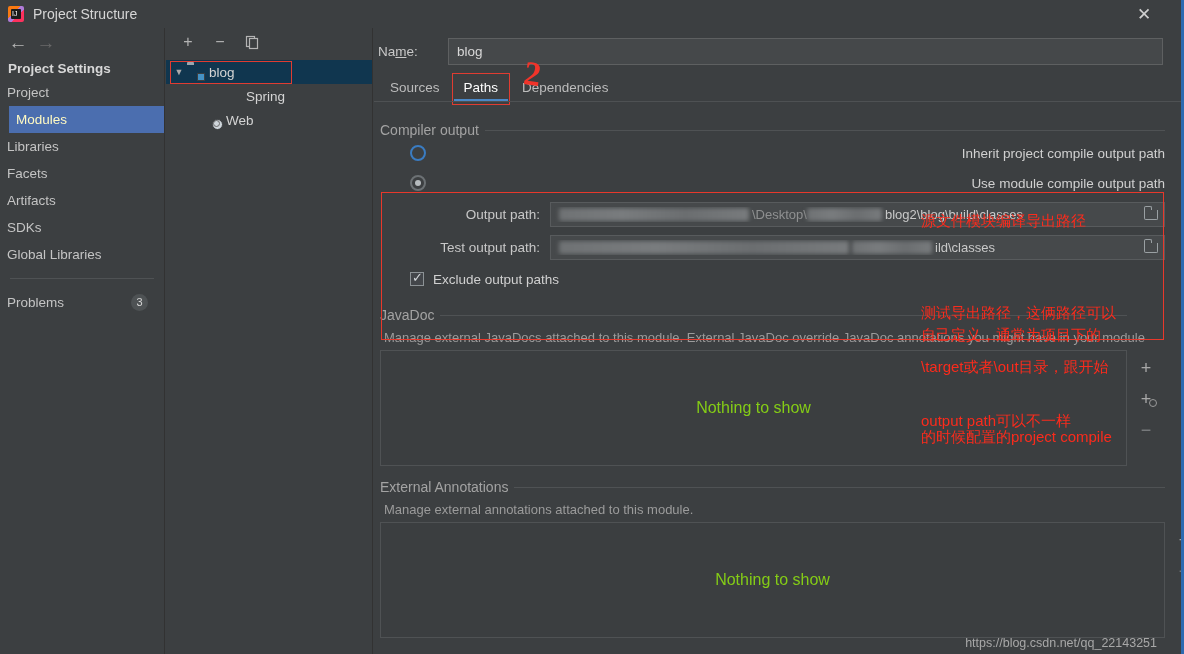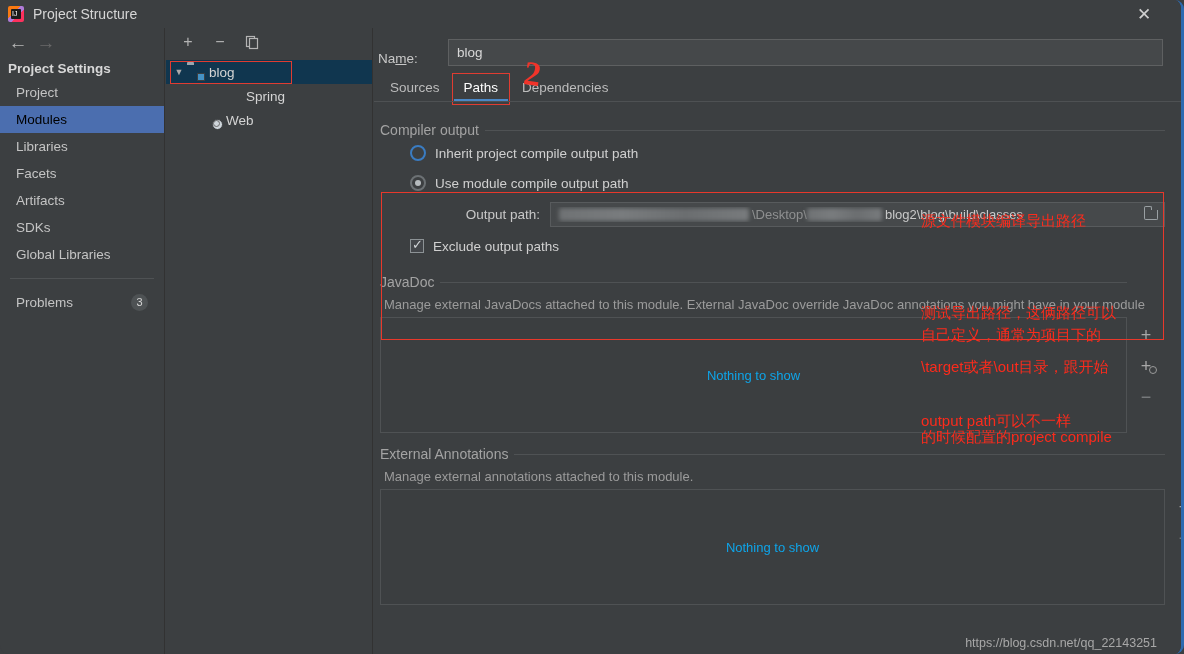--- a/index.html
+++ b/index.html
@@ -10,21 +10,20 @@
     overflow: hidden;
   }
   body { position: relative; color: #bbbbbb; font-size: 13px; }
 
   
   #window {
     position: absolute; left: 0; top: 0; width: 1184px; height: 654px;
     background: #3c3f41;
     border-right: 3px solid #2d6ab0;
     overflow: hidden;
-    border-radius: 9px;
   }
 
   
   #titlebar {
     position: absolute; left: 0; top: 0; width: 1181px; height: 28px;
     background: #3c3f41;
     display: flex; align-items: center;
   }
   #app-icon {
     width: 16px; height: 16px; margin-left: 8px; margin-right: 9px;
@@ -59,25 +58,25 @@
     font-size: 19px; cursor: pointer;
   }
   .nav-arrow.back { color: #b9b9b9; }
   .nav-arrow.fwd  { color: #6a6a6a; }
 
   .nav-group-title {
     font-weight: bold; color: #d8d8d8; font-size: 13.5px;
     padding: 3px 0 3px 8px;
   }
   .nav-item {
-    height: 27px; line-height: 27px; padding-left: 16px;
+    height: 27px; line-height: 27px; padding-left: 7px;
     color: #c4c4c4; font-size: 13.5px; cursor: pointer;
     position: relative; white-space: nowrap;
   }
-  .nav-item.selected { background: #4b6eaf; color: #000000; }
+  .nav-item.selected { background: #4b6eaf; color: #fef9c3; margin-left: 9px; }
   .nav-sep {
     height: 1px; background: #4f5254; margin: 10px 10px 10px 10px;
   }
   .nav-item .badge {
     position: absolute; right: 16px; top: 5px;
     width: 17px; height: 17px; border-radius: 50%;
     background: #4e5254; color: #d6d6d6;
     font-size: 11px; line-height: 17px; text-align: center;
   }
 
@@ -144,21 +143,21 @@
   }
   .tree-label { white-space: nowrap; }
 
   
   #main {
     position: absolute; left: 374px; top: 28px; width: 807px; height: 626px;
     background: #3c3f41; overflow: hidden;
   }
 
   
-  #name-row { display: flex; align-items: flex-end; height: 38px; padding: 8px 18px 0 4px; }
+  #name-row { display: flex; align-items: center; height: 38px; padding: 8px 18px 0 4px; }
   #name-label { width: 70px; color: #c8c8c8; font-size: 13.5px; }
   #name-label u { text-decoration: underline; }
   #name-input {
     flex: 1; height: 27px; background: #45484a; border: 1px solid #5e6061;
     color: #d8d8d8; font-size: 13.5px; padding: 0 8px;
     font-family: "Liberation Sans", sans-serif; outline: none;
   }
 
   
   #tabs { display: flex; align-items: flex-end; height: 36px; padding-left: 4px; position: relative; }
@@ -182,21 +181,21 @@
   
   #content { position: absolute; left: 0; top: 85px; right: 0; bottom: 0; overflow: hidden; }
 
   .group {
     margin: 9px 16px 0 6px; position: relative;
   }
   .group-title-row { display: flex; align-items: center; gap: 6px; }
   .group-title { color: #a3a3a3; font-size: 14px; white-space: nowrap; }
   .group-line { flex: 1; height: 1px; background: #4f5254; }
 
-  .radio-row { display: flex; align-items: center; height: 30px; padding-left: 30px; }
+  .radio-row { display: flex; align-items: center; height: 30px; padding-left: 30px; justify-content: space-between; }
   .radio {
     width: 16px; height: 16px; border-radius: 50%;
     border: 2px solid #6c7174; margin-right: 9px; position: relative; flex: none;
   }
   .radio.focus { border-color: #3a7cc2; border-width: 2px; }
   .radio.checked::after {
     content:""; position:absolute; left:3px; top:3px; width:6px; height:6px;
     border-radius:50%; background:#b6bbbe;
   }
   .radio-label { color: #d0d0d0; font-size: 13.5px; }
@@ -246,21 +245,21 @@
 
   .desc {
     color: #9b9b9b; font-size: 13px; padding: 7px 0 5px 4px; white-space: nowrap;
   }
 
   .list-box {
     position: relative; background: #3b3e40;
     border: 1px solid #4f5254; height: 116px;
     display: flex; align-items: center; justify-content: center;
   }
-  .list-empty { color: #0ea5e9; font-size: 13px; }
+  .list-empty { color: #84cc16; font-size: 16px; }
   .side-btns {
     position: absolute; right: -38px; top: 0; width: 36px;
     display: flex; flex-direction: column; align-items: center;
     padding-top: 6px; gap: 9px;
   }
   .side-btn {
     width: 26px; height: 22px; display: flex; align-items: center; justify-content: center;
     color: #a8a8a8; font-size: 18px; cursor: pointer; position: relative;
   }
   .side-btn.minus { color: #7e8183; font-size: 18px; }
@@ -394,20 +393,33 @@
               <span style="opacity:.55;">\Desktop\</span>
               <span class="blurred" style="width:75px;">xxxxxxxx</span>
               <span>blog2\blog\build\classes</span>
             </span>
             <span class="folder-btn">
                 <span class="folder-glyph"></span>
               </span>
           </span>
         </div>
 
+        <div class="field-row">
+          <span class="field-label">Test output path:</span>
+          <span class="field-box">
+            <span class="field-text">
+              <span class="blurred" style="width:290px;">xxxxxxxxxxxxxxxxxxxxxxxxxxxxxx</span>
+              <span class="blurred" style="width:80px;">xxxxxxxxx</span>
+              <span>ild\classes</span>
+            </span>
+            <span class="folder-btn">
+                <span class="folder-glyph"></span>
+              </span>
+          </span>
+        </div>
 
         <div class="check-row">
           <span class="checkbox checked"></span>
           <span class="check-label">Exclude output paths</span>
         </div>
       </div>
 
       <div class="group" style="margin-top:13px; margin-right:54px;">
         <div class="group-title-row">
           <span class="group-title">JavaDoc</span>

